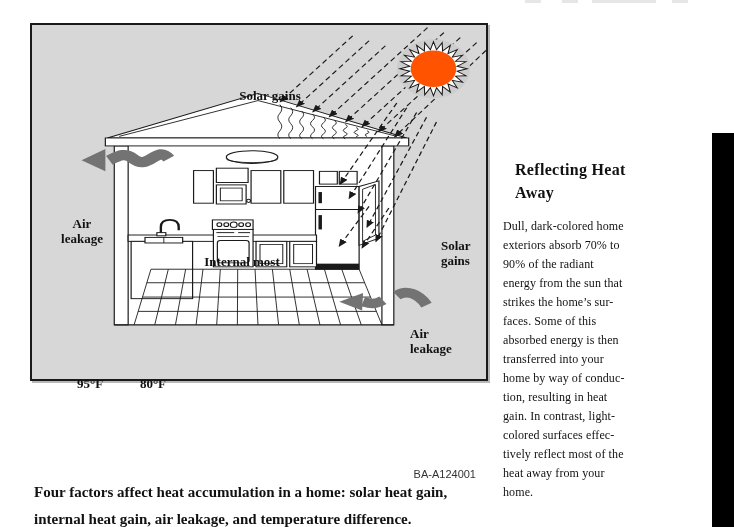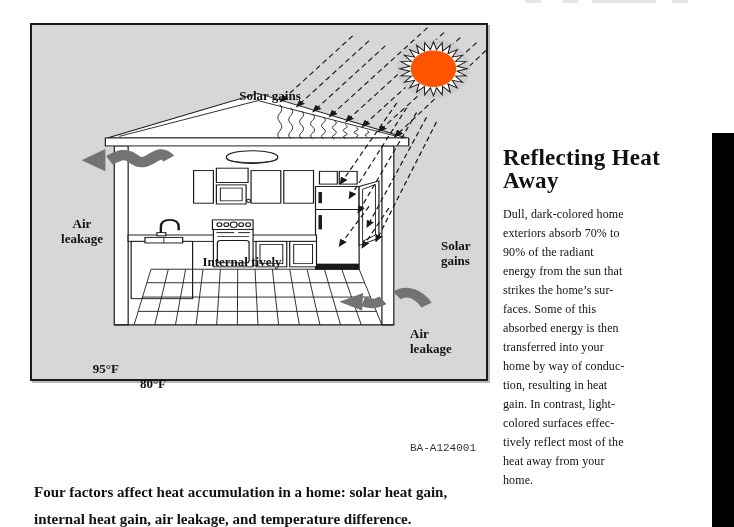--- a/index.html
+++ b/index.html
@@ -28,22 +28,22 @@
   .fig-id{
     position:absolute;font-family:"Liberation Sans","DejaVu Sans",sans-serif;
     font-weight:normal;font-size:11px;color:#333;
   }
   .caption{
     position:absolute;left:34px;top:479px;width:475px;
     font-weight:bold;font-size:15px;line-height:27px;white-space:pre-line;
   }
   .sidebar{position:absolute;left:503px;top:146px;width:212px;}
   .sidebar-heading{
-    font-weight:bold;font-size:23px;line-height:23px;letter-spacing:.3px;
-    white-space:pre-line;margin:0;
+    font-weight:bold;font-size:16px;line-height:23px;letter-spacing:.3px;
+    white-space:pre-line;margin:12px;
   }
   .sidebar-body{
     margin:13px 0 0 0;font-size:12px;line-height:19px;letter-spacing:.1px;
     white-space:pre-line;
   }
   .edge-bar{position:absolute;left:712px;top:133px;width:22px;height:394px;background:#000;}
   
   .ln{stroke:#1a1a1a;fill:none;stroke-width:1.2;}
   .wh{fill:#ffffff;stroke:#1a1a1a;stroke-width:1.2;}
   .thin{stroke:#1a1a1a;fill:none;stroke-width:1;}
@@ -200,28 +200,28 @@
     <g>
       <path class="gband" stroke-width="12" d="M398,352 C390,338 378,332 368,340"></path>
       <path class="gband" stroke-width="12" d="M354,346 C346,352 340,350 334,348"></path>
       <polygon points="310,348 334,337 333,359" style="fill:var(--arrow)"></polygon>
     </g>
   </svg>
 
   <div class="fig-label" style="left:178px;top:63px;width:120px;text-align:center;">Solar gains</div>
   <div class="fig-label" style="left:8px;top:191px;width:84px;text-align:center;">Air
 leakage</div>
-  <div class="fig-label" style="left:155px;top:229px;width:110px;text-align:center;">Internal tively</div>
+  <div class="fig-label" style="left:155px;top:229px;width:110px;text-align:center;">Internal most</div>
   <div class="fig-label" style="left:379px;top:213px;margin-left:30px;">Solar
 gains</div>
   <div class="fig-label" style="left:378px;top:301px;">Air
 leakage</div>
-  <div class="fig-label" style="left:45px;top:336px;width:42px;text-align:right;">95°F</div>
+  <div class="fig-label" style="left:45px;top:351px;width:42px;text-align:left;">95°F</div>
   <div class="fig-label" style="left:100px;top:351px;width:42px;text-align:center;font-family:Liberation Serif, serif;">80°F</div>
-  <div class="fig-id" style="right:10px;top:417px;font-family:Liberation Mono, monospace;">BA-A124001</div>
+  <div class="fig-id" style="right:10px;top:443px;">BA-A124001</div>
 </div>
 
 <div class="caption">Four factors affect heat accumulation in a home: solar heat gain,
 internal heat gain, air leakage, and temperature difference.</div>
 
 <div class="sidebar">
   <h2 class="sidebar-heading">Reflecting Heat
 Away</h2>
   <p class="sidebar-body">Dull, dark-colored home
 exteriors absorb 70% to

